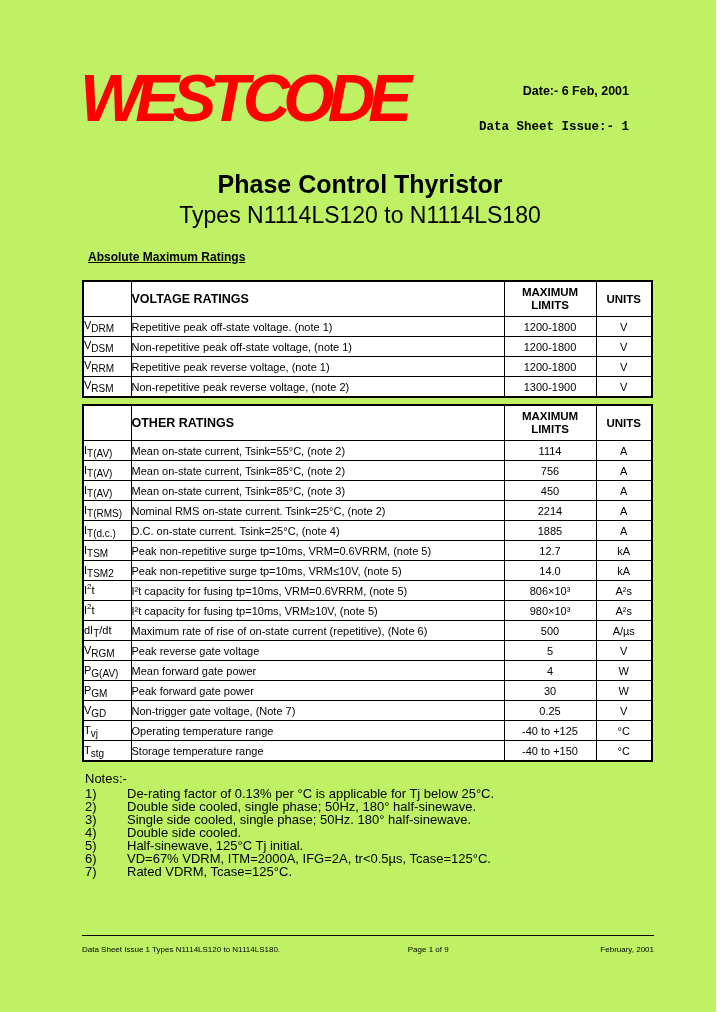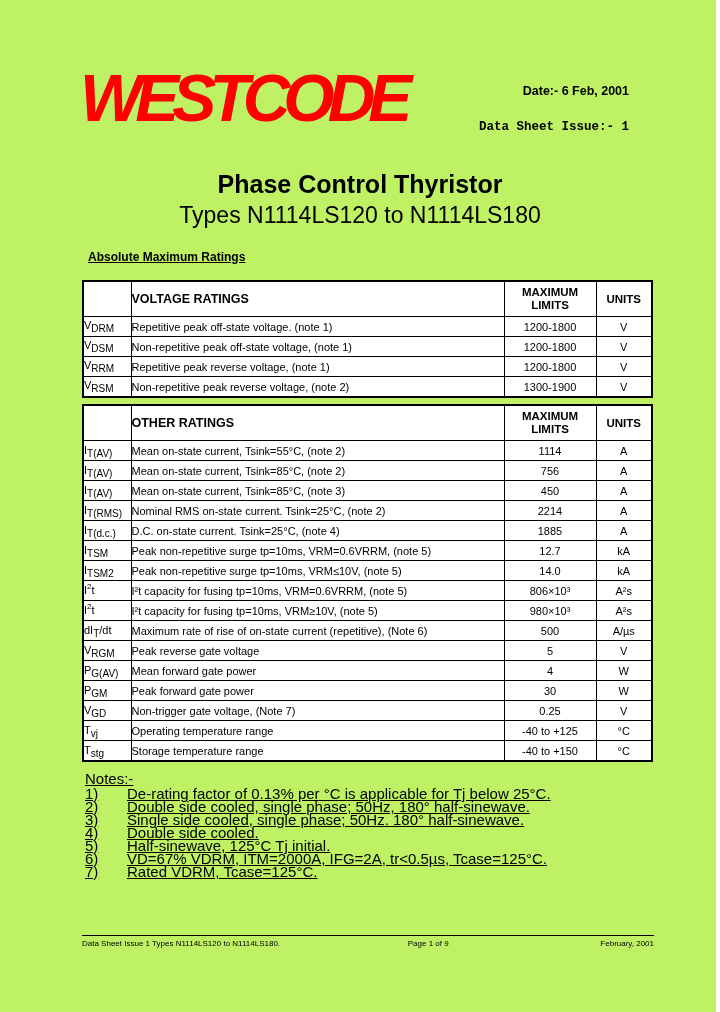--- a/index.html
+++ b/index.html
@@ -37,29 +37,29 @@
   tr.head td{height:34px;font-weight:700;}
   td.ttl{font-size:12.5px;padding-left:6px;text-align:left;}
   td.limh,td.unith{font-size:11.5px;text-align:center;white-space:normal;line-height:13px;padding:0 6px;}
   td.sym{font-size:11px;padding-left:4px;white-space:nowrap;height:19px;}
   td.desc{font-size:11px;padding-left:6px;white-space:nowrap;height:19px;text-align:left;}
   td.lim,td.unit{font-size:11px;text-align:center;white-space:nowrap;height:19px;}
   sub{font-size:10px;line-height:1;}
   sup{font-size:8px;line-height:1;}
 
   
-  .notes{position:absolute;left:85px;top:772px;font-size:15px;line-height:13px;text-decoration:underline;}
+  .notes{position:absolute;left:85px;top:772px;font-size:13px;line-height:13px;}
   .notes-title{margin-bottom:2px;}
   .note{display:flex;}
   .nnum{width:22px;flex:0 0 22px;}
   .ntext{flex:1;white-space:nowrap;padding-left:20px;}
 
   
   .footer{position:absolute;left:82px;top:935px;width:572px;border-top:1.5px solid #000;
-          display:flex;align-items:center;font-size:8px;padding-top:3px;}
+          display:flex;align-items:center;font-size:8px;padding-top:9px;}
   .f-left{flex:1.8;text-align:left;}
   .f-center{flex:1;text-align:center;}
   .f-right{flex:1;text-align:right;}
 </style>
 </head>
 <body>
 
 <div class="page">
 
   <div class="logo">WESTCODE</div>

